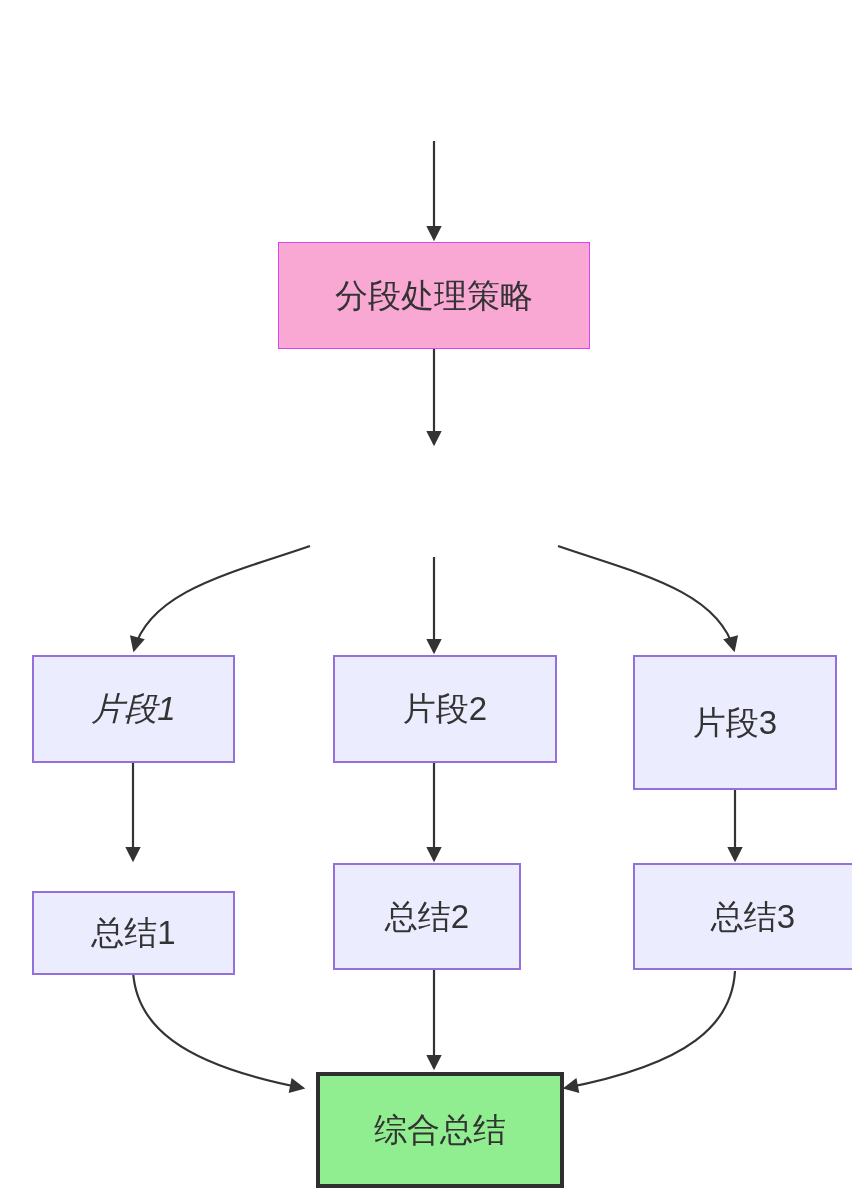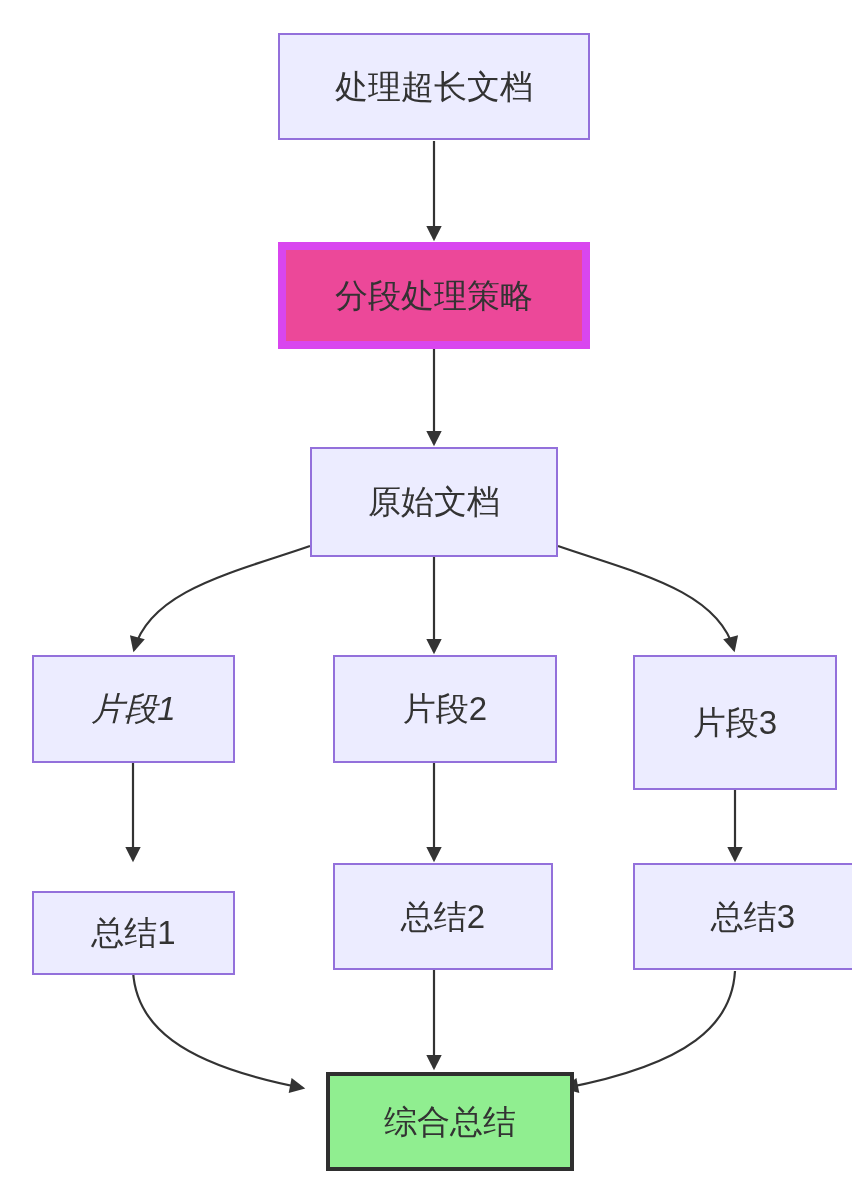--- a/index.html
+++ b/index.html
@@ -30,22 +30,22 @@
     box-sizing: border-box;
     background: #ececff;
     border: 2px solid #9370db;
     color: #333333;
     font-size: 33px;
     line-height: 1.2;
     text-align: center;
     white-space: nowrap;
   }
   .node.strategy {
-    background: #ec4899;
-    border: 8px solid #d946ef;
+    background: #f9a8d4;
+    border: 1px solid #d946ef;
   }
   .node.final {
     background: #90ee90;
     border: 4px solid #2f2f2f;
   }
 </style>
 </head>
 <body>
 
 <div class="canvas">
@@ -64,53 +64,47 @@
       <path d="M 558 546 C 633 572, 718 590, 734 650" marker-end="url(#arrow)"></path>
       <path d="M 133 763 L 133 860" marker-end="url(#arrow)"></path>
       <path d="M 434 763 L 434 860" marker-end="url(#arrow)"></path>
       <path d="M 735 763 L 735 860" marker-end="url(#arrow)"></path>
       <path d="M 133 971 C 136 1024, 178 1064, 303 1088" marker-end="url(#arrow)"></path>
       <path d="M 434 969 L 434 1068" marker-end="url(#arrow)"></path>
       <path d="M 735 971 C 732 1024, 690 1064, 565 1088" marker-end="url(#arrow)"></path>
     </g>
   </svg>
 
-  <div class="node" style="left:278px; top:33px; width:312px; height:107px;">
-    <span>处理超长文档</span>
-  </div>
 
   <div class="node strategy" style="left:278px; top:242px; width:312px; height:107px;">
     <span>分段处理策略</span>
   </div>
 
-  <div class="node" style="left:310px; top:447px; width:248px; height:110px;">
-    <span>原始文档</span>
-  </div>
 
   <div class="node" style="left:32px; top:655px; width:203px; height:108px;font-style:italic;">
     <span>片段1</span>
   </div>
 
   <div class="node" style="left:333px; top:655px; width:224px; height:108px;">
     <span>片段2</span>
   </div>
 
   <div class="node" style="left:633px; top:655px; width:204px; height:135px;">
     <span>片段3</span>
   </div>
 
   <div class="node" style="left:32px; top:863px; width:203px; height:84px;margin-top:28px;">
     <span>总结1</span>
   </div>
 
-  <div class="node" style="left:333px; top:863px; width:220px; height:107px;">
+  <div class="node" style="left:333px; top:863px; width:188px; height:107px;">
     <span>总结2</span>
   </div>
 
   <div class="node" style="left:633px; top:863px; width:240px; height:107px;">
     <span>总结3</span>
   </div>
 
-  <div class="node final" style="left:326px; top:1072px; width:248px; height:99px;">
+  <div class="node final" style="left:316px; top:1072px; width:248px; height:116px;">
     <span>综合总结</span>
   </div>
 
 </div>
 
 </body></html>

